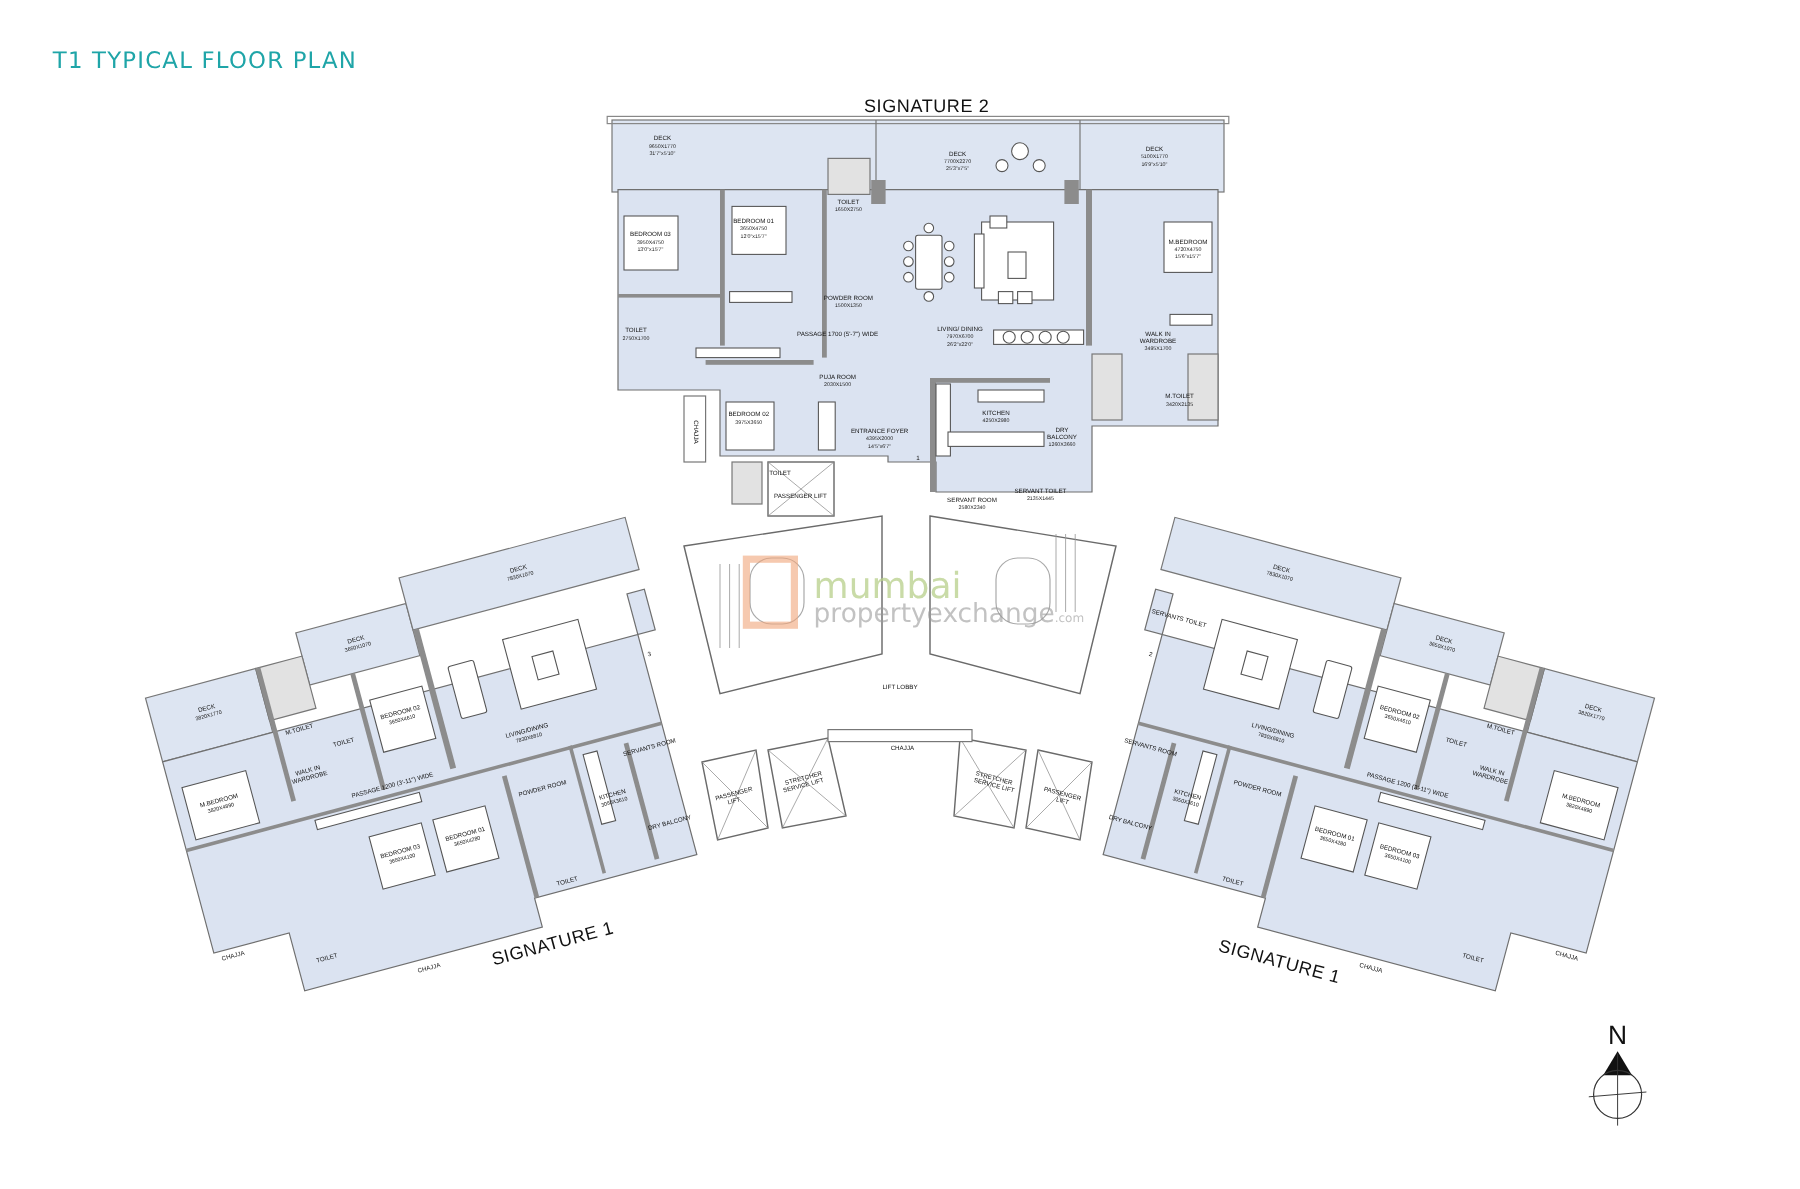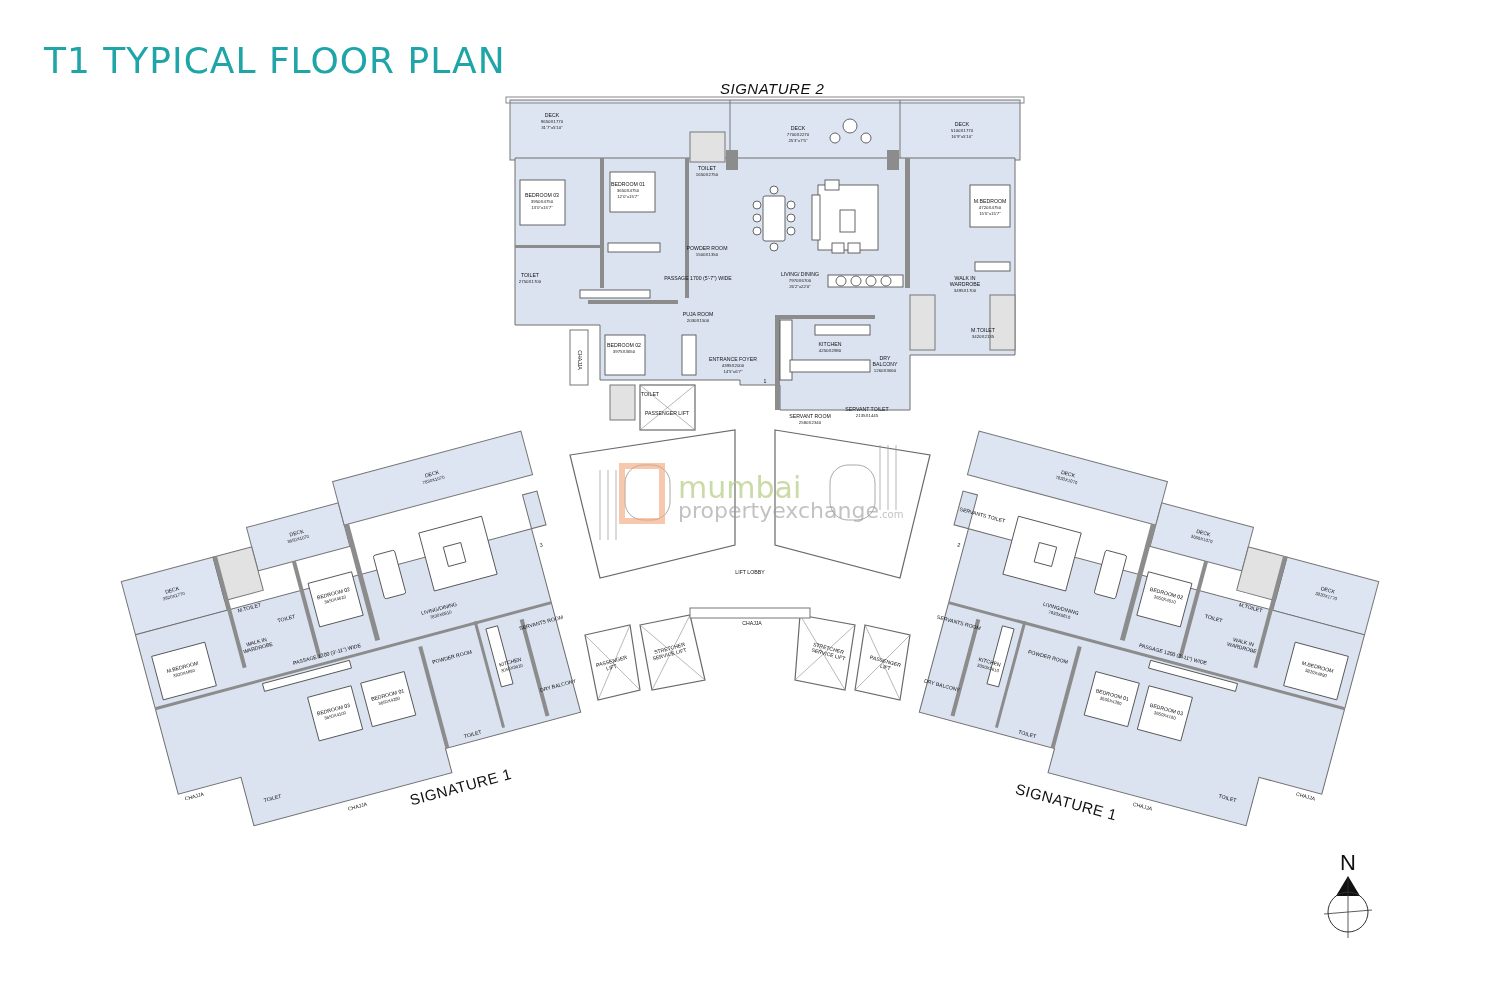--- a/index.html
+++ b/index.html
@@ -1,17 +1,17 @@
 <!DOCTYPE html>
 <html><head>
 <meta charset="utf-8">
 <style>
   html, body { margin: 0; padding: 0; background: #ffffff; }
   body { width: 1500px; height: 991px; position: relative; overflow: hidden; font-family: "DejaVu Sans", sans-serif; }
-  .title { position: absolute; left: 44px; top: 40px; font-size: 36px; color: #1fa5a8; letter-spacing: 1px; font-family: "DejaVu Sans", sans-serif; font-weight: normal; }
+  .title { position: absolute; left: 44px; top: 40px; font-size: 19px; color: #1fa5a8; letter-spacing: 1px; font-family: "DejaVu Sans", sans-serif; font-weight: normal; }
   .sig { position: absolute; font-family: "Liberation Sans", sans-serif; font-size: 15px; color: #111; letter-spacing: 0.5px; white-space: nowrap; }
   svg.plan { position: absolute; left: 0; top: 0; }
   .room { fill: #dbe3f1; stroke: #6f6f6f; stroke-width: 1; }
   .deck { fill: #dde5f2; stroke: #777; stroke-width: 1; }
   .wall { fill: #8c8c8c; }
   .core { fill: #ffffff; stroke: #6a6a6a; stroke-width: 1.2; }
   .shaft { fill: #e2e2e2; stroke: #777; stroke-width: 1; }
   .furn { fill: #ffffff; stroke: #555; stroke-width: 0.9; }
   .x { stroke: #888; stroke-width: 0.6; }
   .lbl { font-family: "Liberation Sans", sans-serif; font-size: 5.2px; fill: #111; text-anchor: middle; }
@@ -304,21 +304,21 @@
     <text class="lbl-s" x="1178" y="706">3650X4100</text>
     <text class="lbl" x="955" y="735">DRY BALCONY</text>
     <text class="lbl" x="1050" y="760">TOILET</text>
     <text class="lbl" x="1260" y="770">TOILET</text>
     <text class="lbl" x="1180" y="800">CHAJJA</text>
     <text class="lbl" x="1335" y="748">CHAJJA</text>
     <text class="lbl" x="935" y="595">2</text>
   </g>
 </svg>
 
-<div class="sig" style="left:720px; top:80px;font-style:italic;">SIGNATURE 2</div>
+<div class="sig" style="left:720px; top:80px;">SIGNATURE 2</div>
 <div class="sig" style="left:408px; top:792px; transform:rotate(-15deg); transform-origin:left top;">SIGNATURE 1</div>
 <div class="sig" style="left:1018px; top:780px; transform:rotate(15deg); transform-origin:left top;">SIGNATURE 1</div>
 
 <div class="north">
   <div style="font-family:'Liberation Sans',sans-serif; font-size:22px; text-align:center; color:#111; line-height:22px;">N</div>
   <svg width="60" height="66" viewBox="0 0 60 66">
     <polygon points="30,2 18,22 42,22" fill="#111"></polygon>
     <circle cx="30" cy="38" r="20" fill="none" stroke="#333" stroke-width="1"></circle>
     <line x1="30" y1="4" x2="30" y2="64" stroke="#333" stroke-width="0.8"></line>
     <line x1="6" y1="40" x2="54" y2="36" stroke="#333" stroke-width="0.8"></line>

